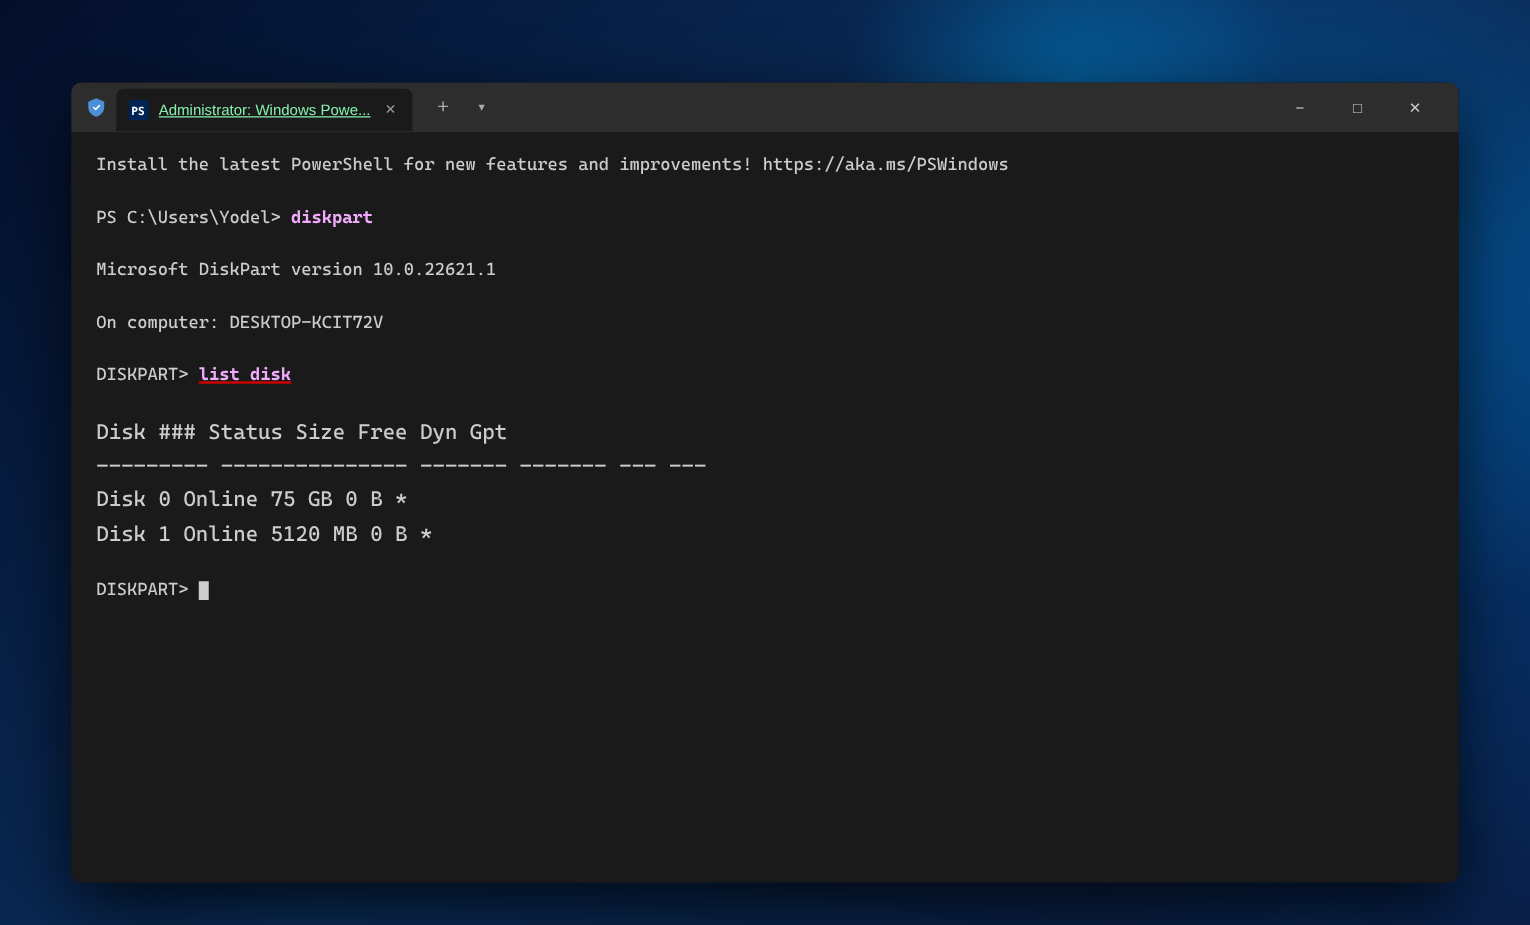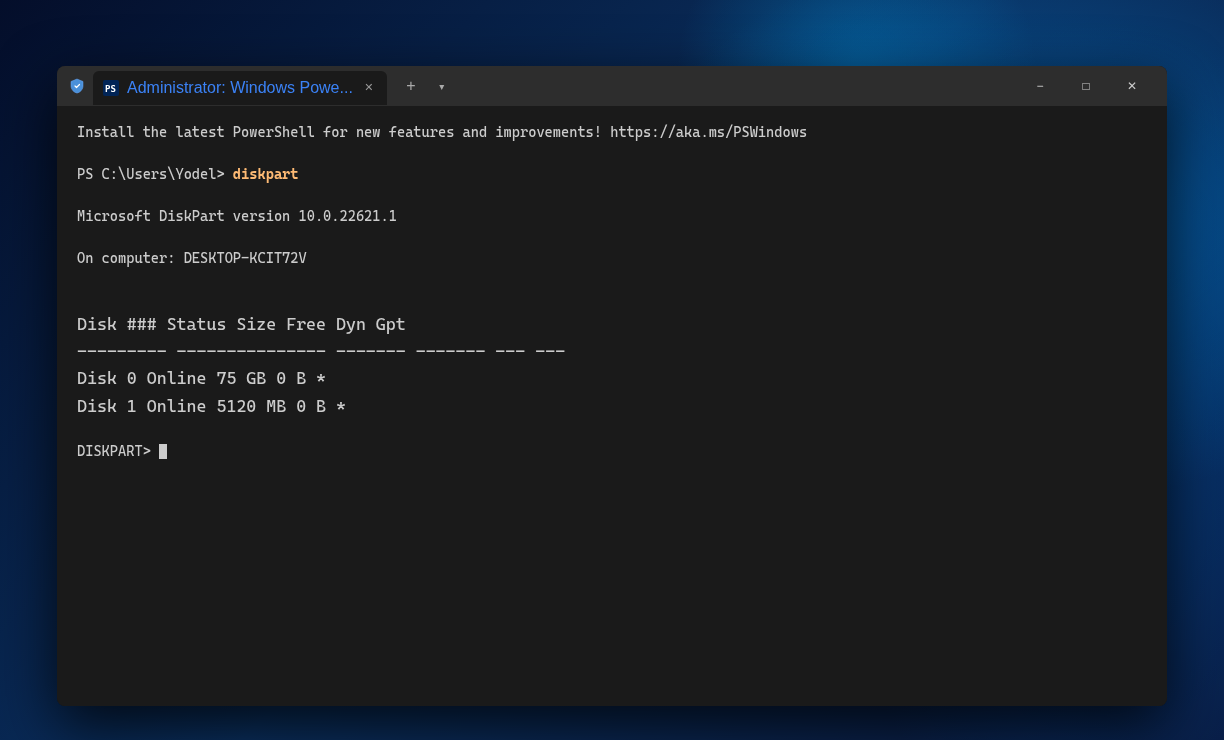--- a/index.html
+++ b/index.html
@@ -77,23 +77,24 @@
       gap: 8px;
       margin-top: 3px;
     }
 
     .tab-icon {
       width: 16px;
       height: 16px;
     }
 
     .tab-title {
-      color: #3b82f6;
-      font-size: 16px;
+      color: #86efac;
+      font-size: 12px;
       font-family: 'Segoe UI', Arial, sans-serif;
+      text-decoration: underline;
     }
 
     .tab-close {
       width: 16px;
       height: 16px;
       display: flex;
       align-items: center;
       justify-content: center;
       border-radius: 4px;
       cursor: pointer;
@@ -153,21 +154,21 @@
       padding: 16px 20px;
       font-family: 'Cascadia Mono', 'Consolas', 'Courier New', monospace;
       font-size: 14px;
       line-height: 1.5;
       color: #cccccc;
       overflow-y: auto;
     }
 
     .cmd-bold {
       font-weight: bold;
-      color: #fdba74;
+      color: #f0abfc;
     }
 
     .underline-red {
       text-decoration: underline;
       text-decoration-color: #cc0000;
       text-decoration-thickness: 2px;
     }
 
     .cursor {
       display: inline-block;
@@ -251,20 +252,21 @@
     <div>Microsoft DiskPart version 10.0.22621.1</div>
 
     <br>
 
     
     <div>On computer: DESKTOP-KCIT72V</div>
 
     <br>
 
     
+    <div>DISKPART&gt; <span class="cmd-bold underline-red">list disk</span></div>
 
     <br>
 
     
     <div class="disk-table">
       <div class="header-row">  Disk ###  Status          Size     Free     Dyn  Gpt</div>
       <div class="separator-row">  ---------  ---------------  -------  -------  ---  ---</div>
       <div class="data-row">  Disk 0    Online            75 GB       0 B          *</div>
       <div class="data-row">  Disk 1    Online          5120 MB       0 B          *</div>
     </div>

